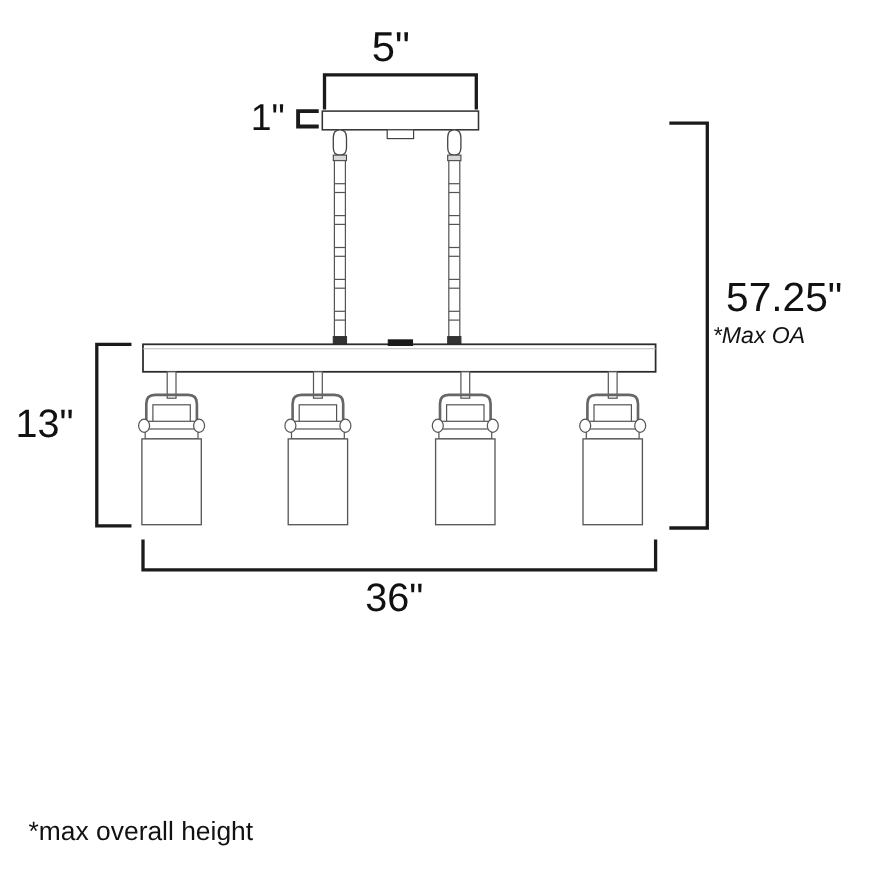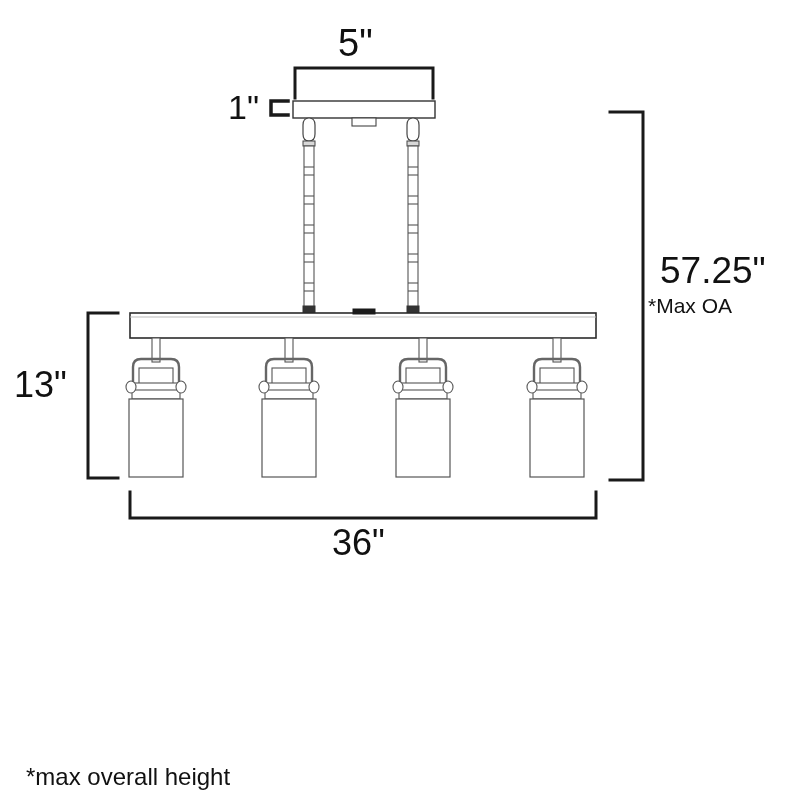--- a/index.html
+++ b/index.html
@@ -41,36 +41,36 @@
   }
   #dim-5725 {
     left: 660px;
     top: 252px;
     font-size: 37px;
   }
   #dim-5725-note {
     left: 648px;
     top: 295px;
     font-size: 21px;
+    font-style: italic;
   }
   #dim-13 {
     left: 14px;
     top: 367px;
     font-size: 36px;
   }
   #dim-36 {
     left: 332px;
     top: 525px;
     font-size: 36px;
   }
   #footnote {
     left: 26px;
     top: 745px;
     font-size: 24px;
-    margin-top: 20px;
   }
 </style>
 </head>
 <body>
 
 <div id="page">
 
   <svg class="drawing" viewBox="0 0 800 800">
 
     <g stroke="#1a1a1a" stroke-width="3" fill="none" stroke-linecap="square">

